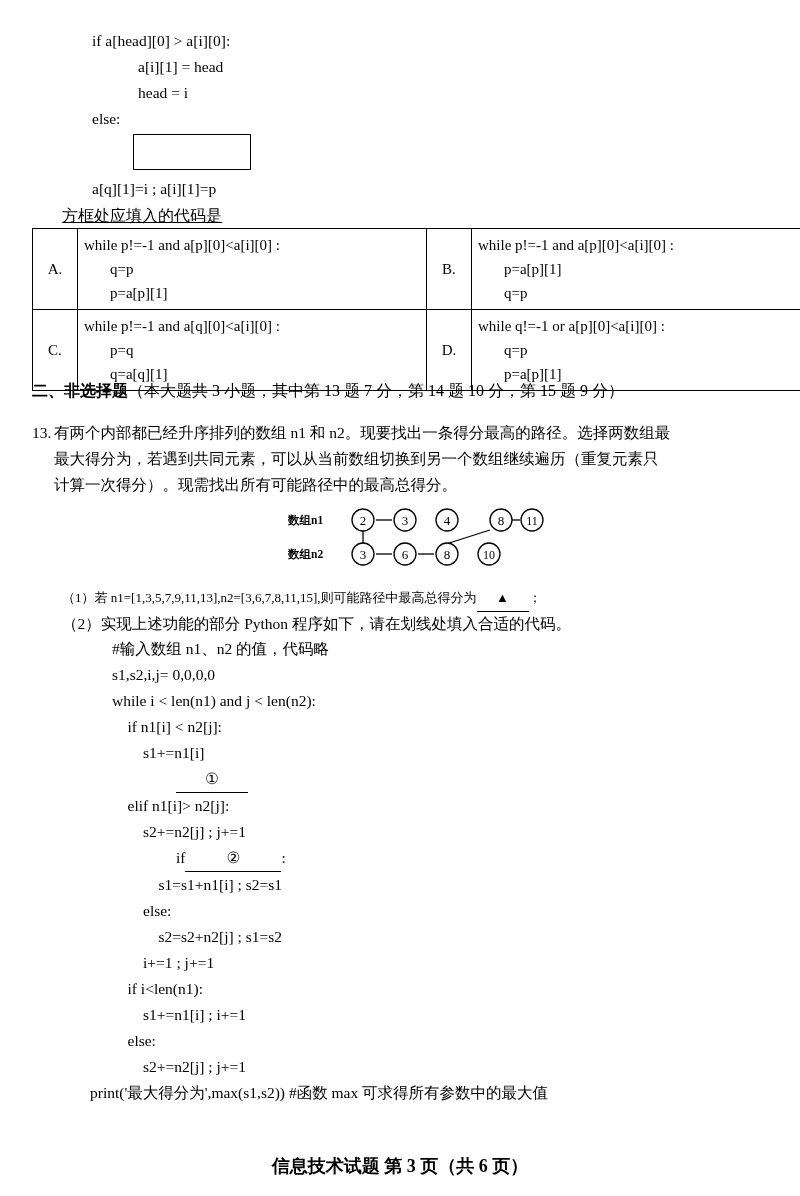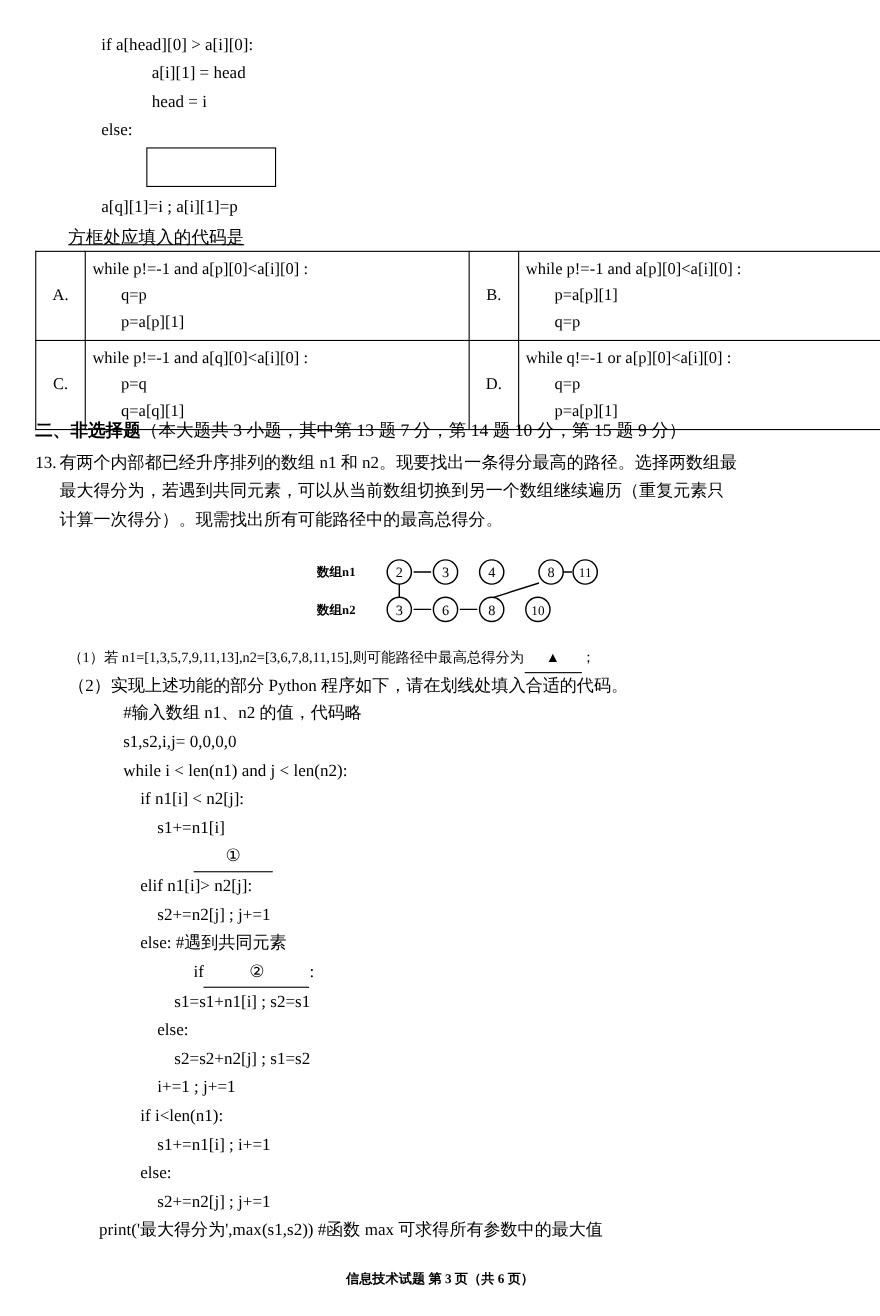--- a/index.html
+++ b/index.html
@@ -97,21 +97,21 @@
     left: 32px;
     top: 381px;
     font-size: 16px;
     font-weight: bold;
   }
   .section2 .norm { font-weight: normal; }
 
   .q13 {
     position: absolute;
     left: 32px;
-    top: 408px;
+    top: 420px;
     width: 740px;
     font-size: 15.5px;
     line-height: 26px;
   }
   .q13 .num {
     position: absolute;
     left: 0;
     top: 0;
   }
   .q13 .txt {
@@ -164,21 +164,21 @@
     border-bottom: 1.1px solid #000;
     text-align: center;
   }
 
   .footer {
     position: absolute;
     left: 0;
     right: 0;
     top: 1154px;
     text-align: center;
-    font-size: 12px;
+    font-size: 18px;
     font-weight: bold;
   }
   .fill-arrow { letter-spacing: 0; }
 </style>
 </head>
 <body>
 
 <div class="page">
 
   <div class="top-code code-block">
@@ -282,21 +282,20 @@
 
   <div class="pycode code-block">
     <div class="l">#输入数组 n1、n2 的值，代码略</div>
     <div class="l">s1,s2,i,j= 0,0,0,0</div>
     <div class="l">while i &lt; len(n1) and j &lt; len(n2):</div>
     <div class="l">    if n1[i] &lt; n2[j]:</div>
     <div class="l">        s1+=n1[i]</div>
     <div class="l"><span style="display:inline-block;width:64px;"></span><span class="ul-long" style="width:72px;">①</span></div>
     <div class="l">    elif n1[i]&gt; n2[j]:</div>
     <div class="l">        s2+=n2[j] ; j+=1</div>
-    <div class="l">    else: #遇到共同元素</div>
     <div class="l"><span style="display:inline-block;width:64px;"></span>if<span class="ul-long" style="width:96px;">②</span>:</div>
     <div class="l">            s1=s1+n1[i] ; s2=s1</div>
     <div class="l">        else:</div>
     <div class="l">            s2=s2+n2[j] ; s1=s2</div>
     <div class="l">        i+=1 ; j+=1</div>
     <div class="l">    if i&lt;len(n1):</div>
     <div class="l">        s1+=n1[i] ; i+=1</div>
     <div class="l">    else:</div>
     <div class="l">        s2+=n2[j] ; j+=1</div>
     <div class="l" style="margin-left:-22px;">print('最大得分为',max(s1,s2)) #函数 max 可求得所有参数中的最大值</div>

